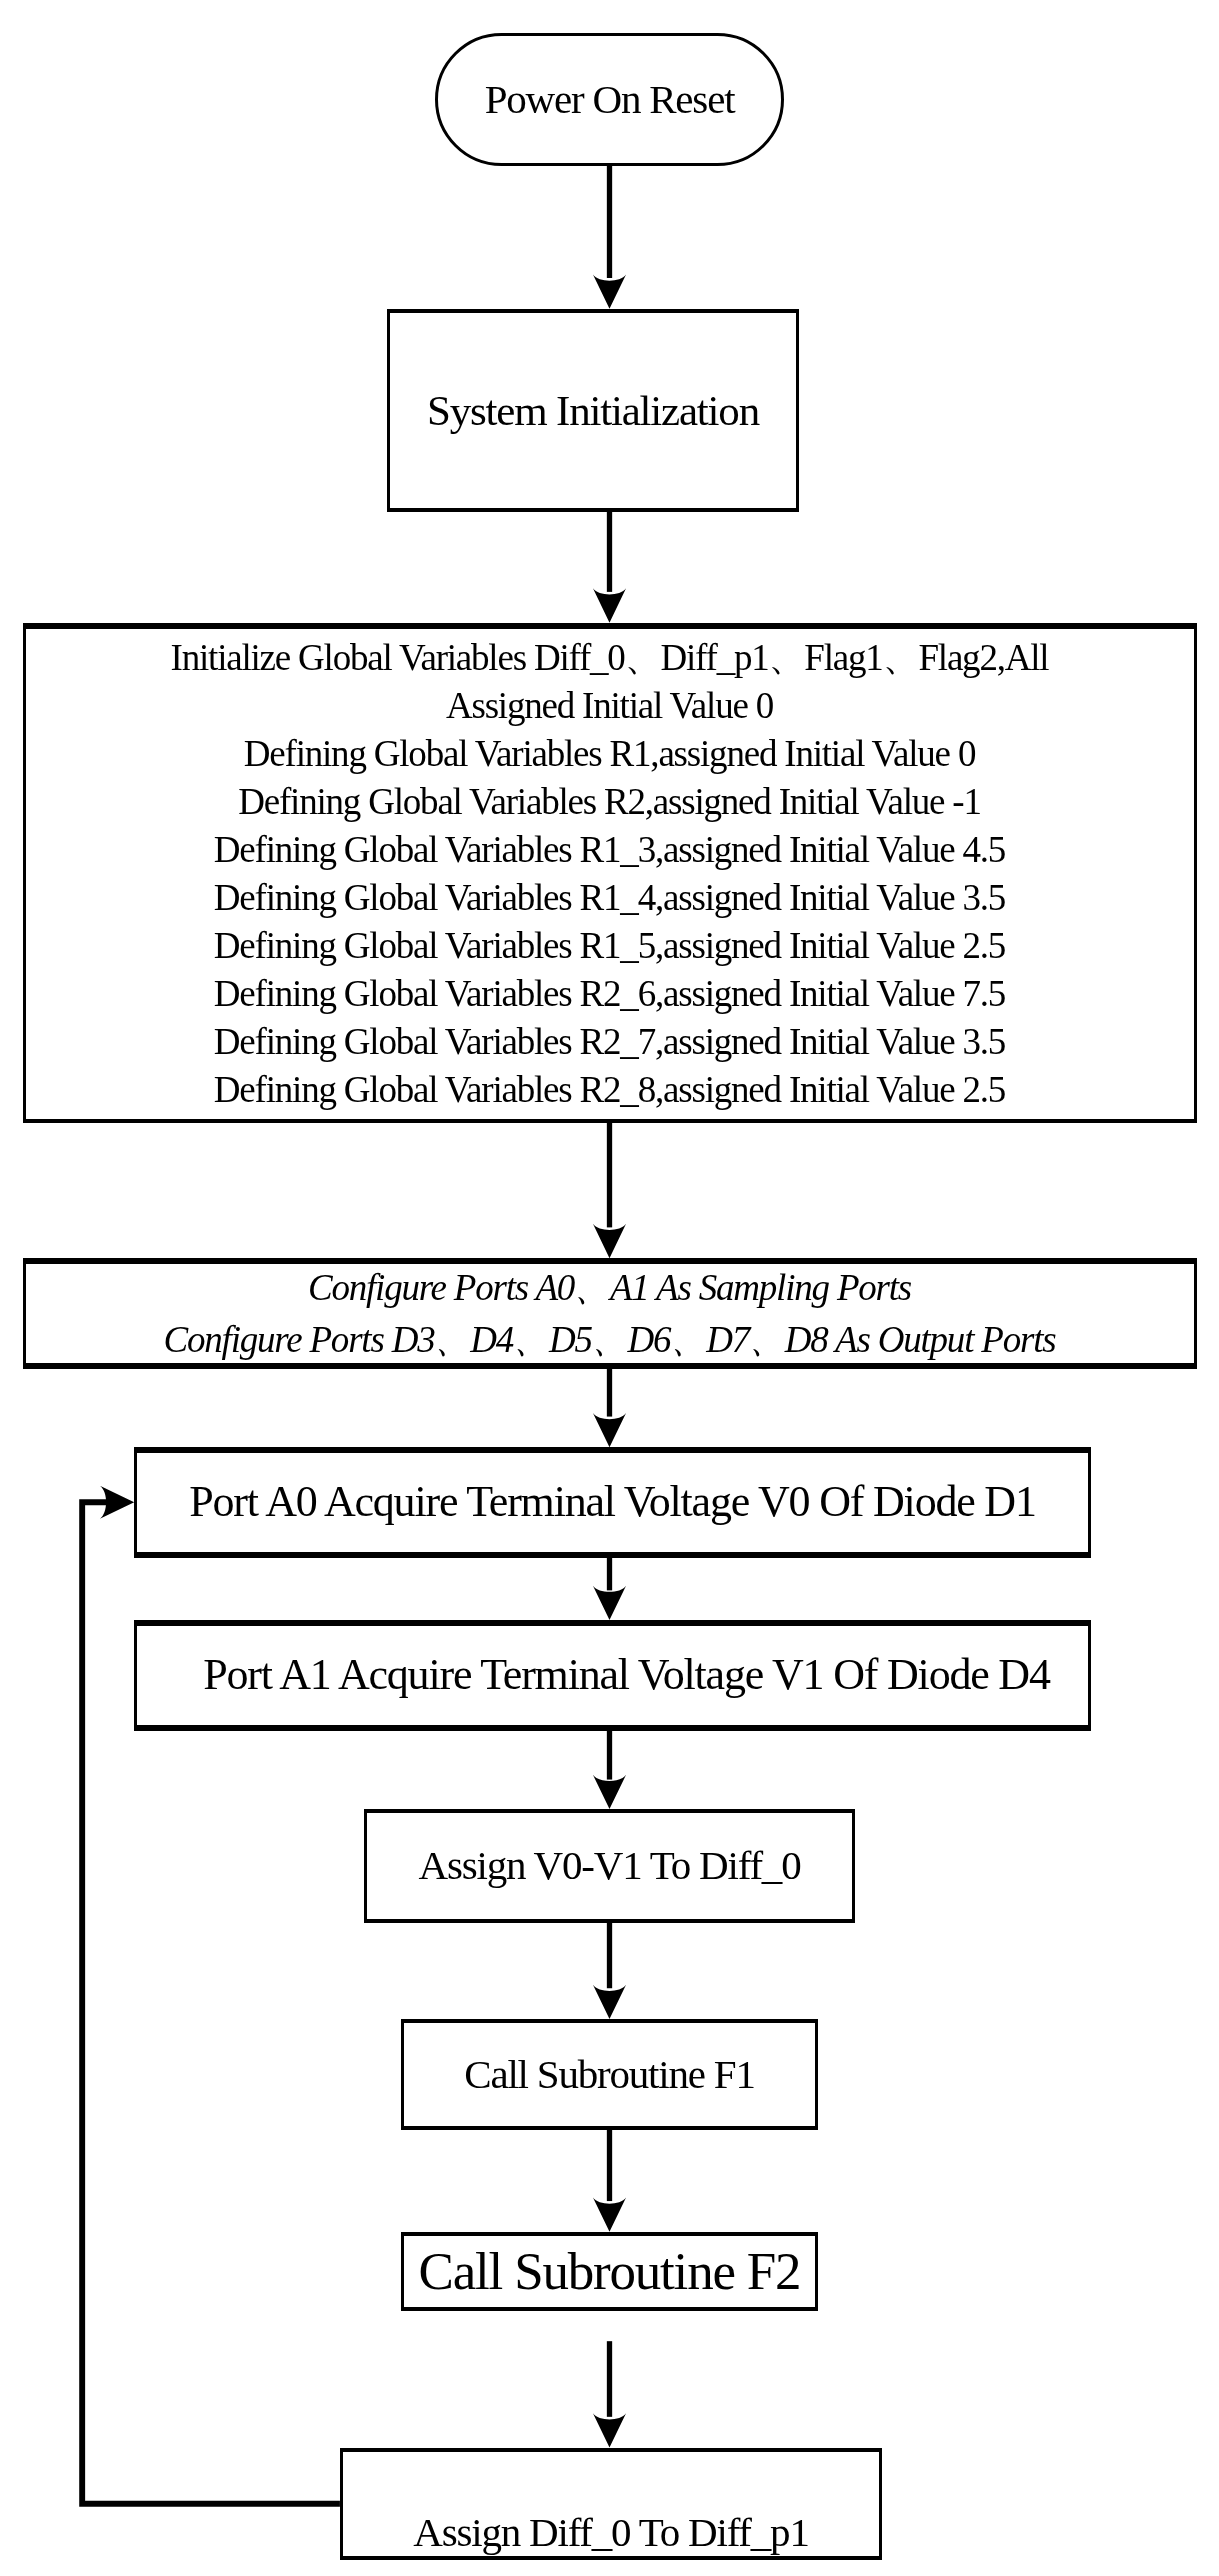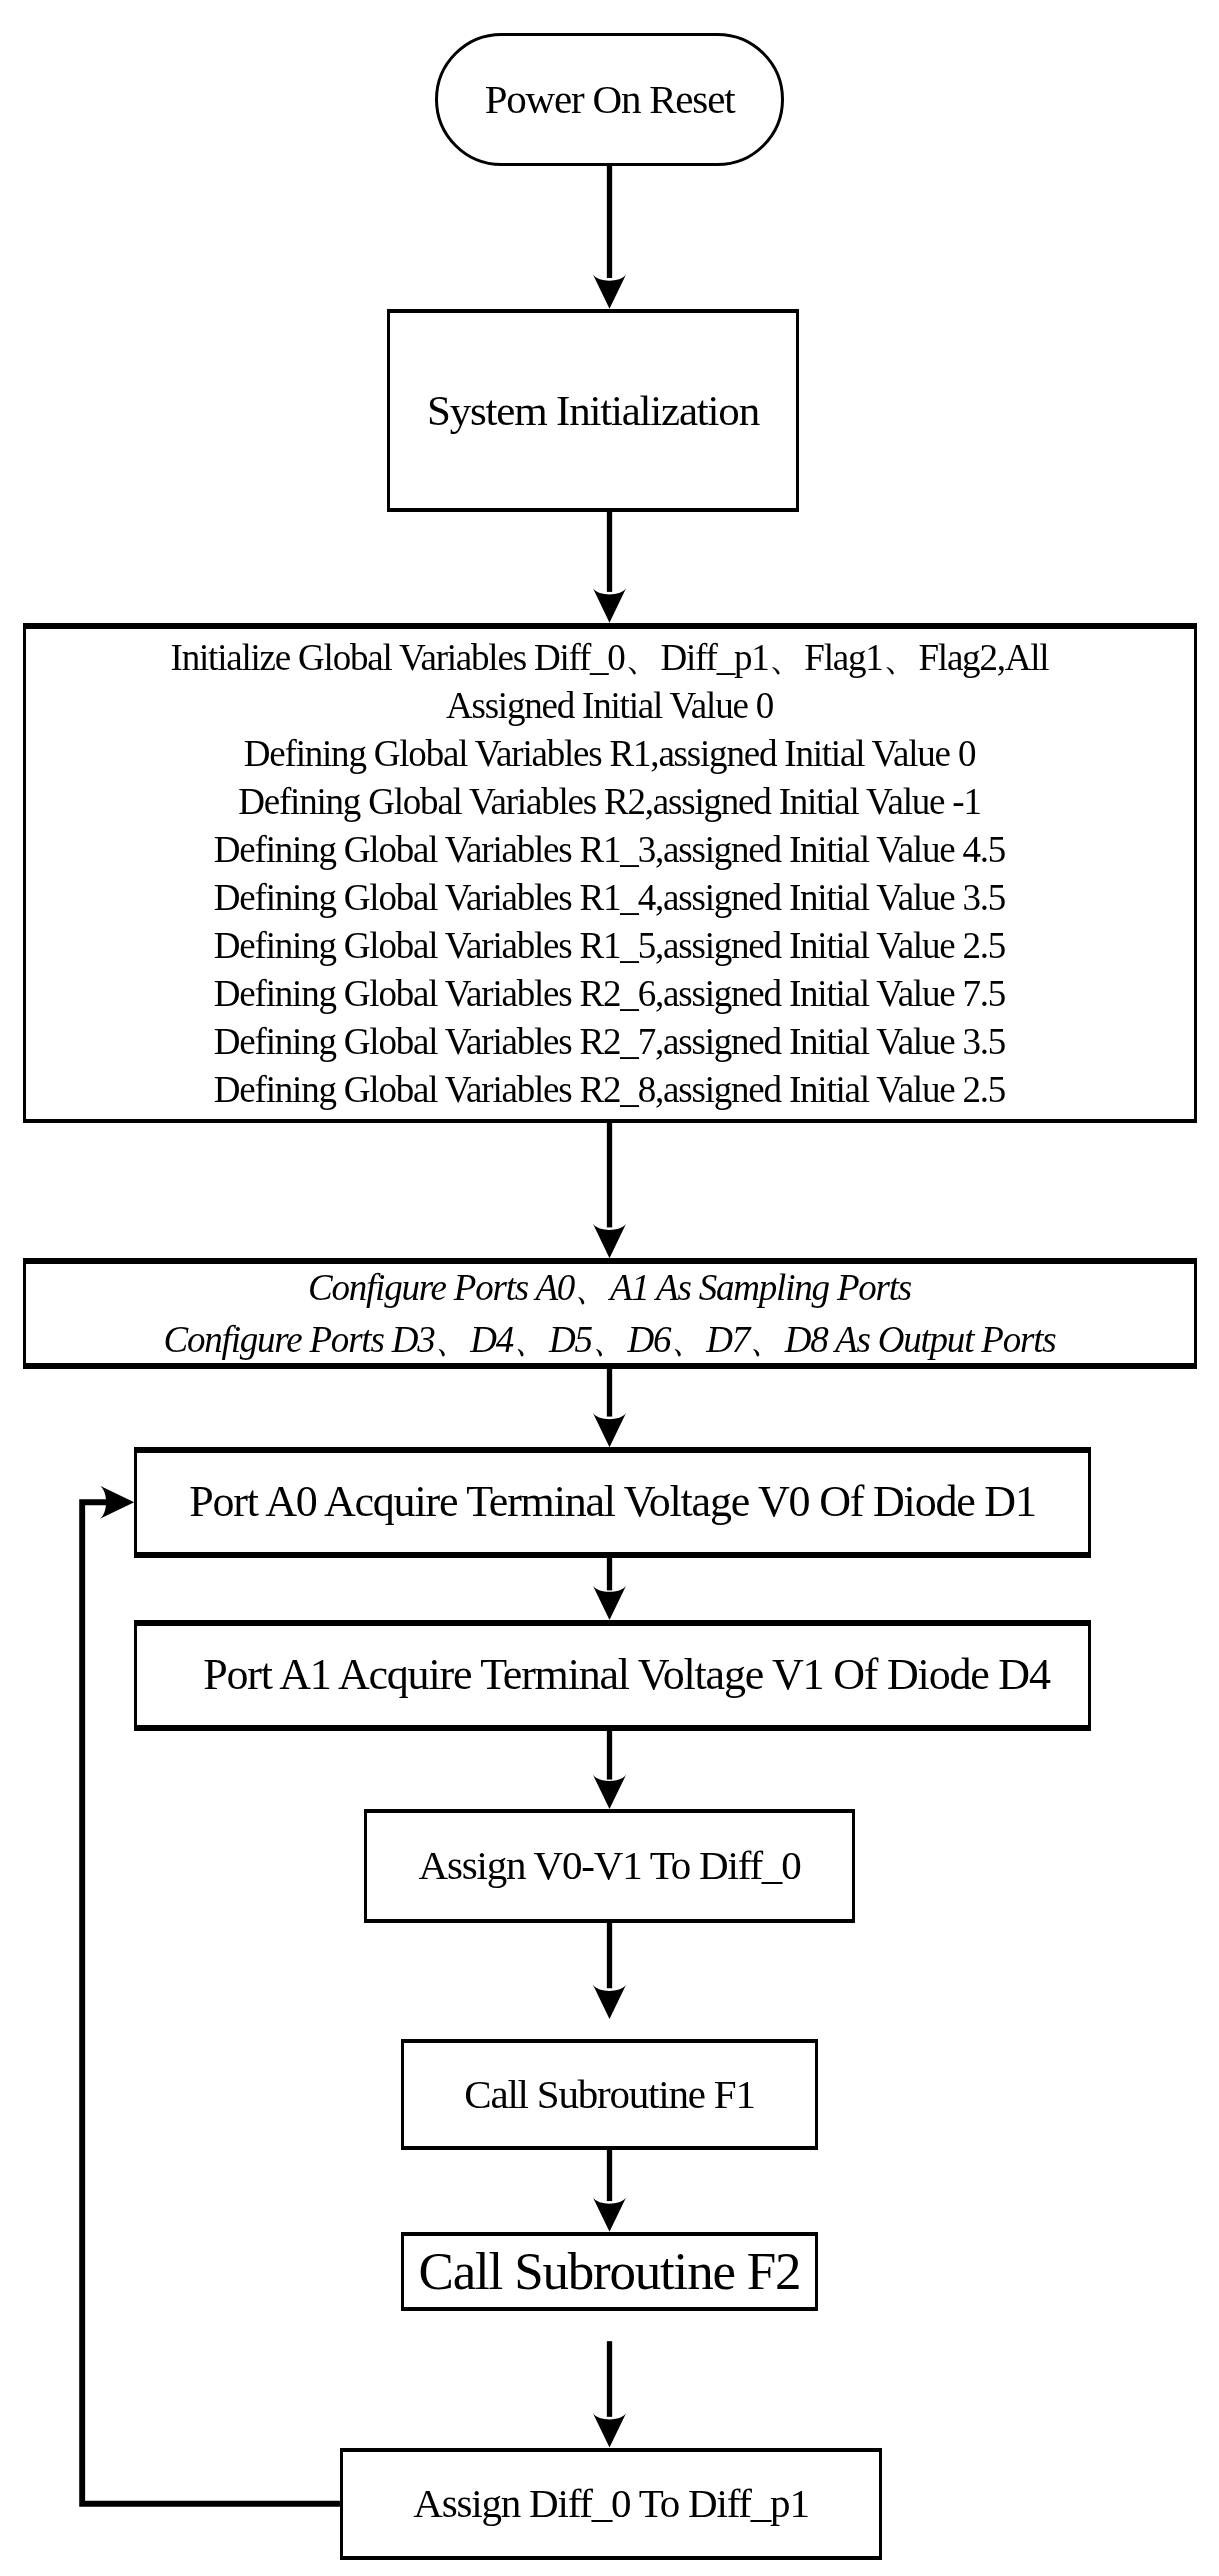--- a/index.html
+++ b/index.html
@@ -70,31 +70,31 @@
   .assign-diff0{
     left:364px;top:1809px;width:491px;height:114px;
     border-width:4.7px 3.5px;
     font-size:41px;
     text-align:right;
   }
   .call-f1{
     left:401px;top:2019px;width:417px;height:111px;
     border-width:4.7px 3.5px;
     font-size:41px;
-    margin-top:20px;
   }
   .call-f2{
     left:401px;top:2232px;width:417px;height:79px;
     border-width:4.7px 3.5px;
     font-size:53px;
   }
   .assign-diffp1{
     left:340px;top:2448px;width:542px;height:112px;
     border-width:4.7px 3.5px;
     font-size:41px;
+    justify-content:flex-end;
   }
 </style>
 </head>
 <body>
 
 <div class="canvas">
 
   <svg class="connectors" viewBox="0 0 2062 4357" xmlns="http://www.w3.org/2000/svg">
     <g stroke="#000" stroke-width="9" fill="none">
       <path d="M1031,278 V470"></path>

